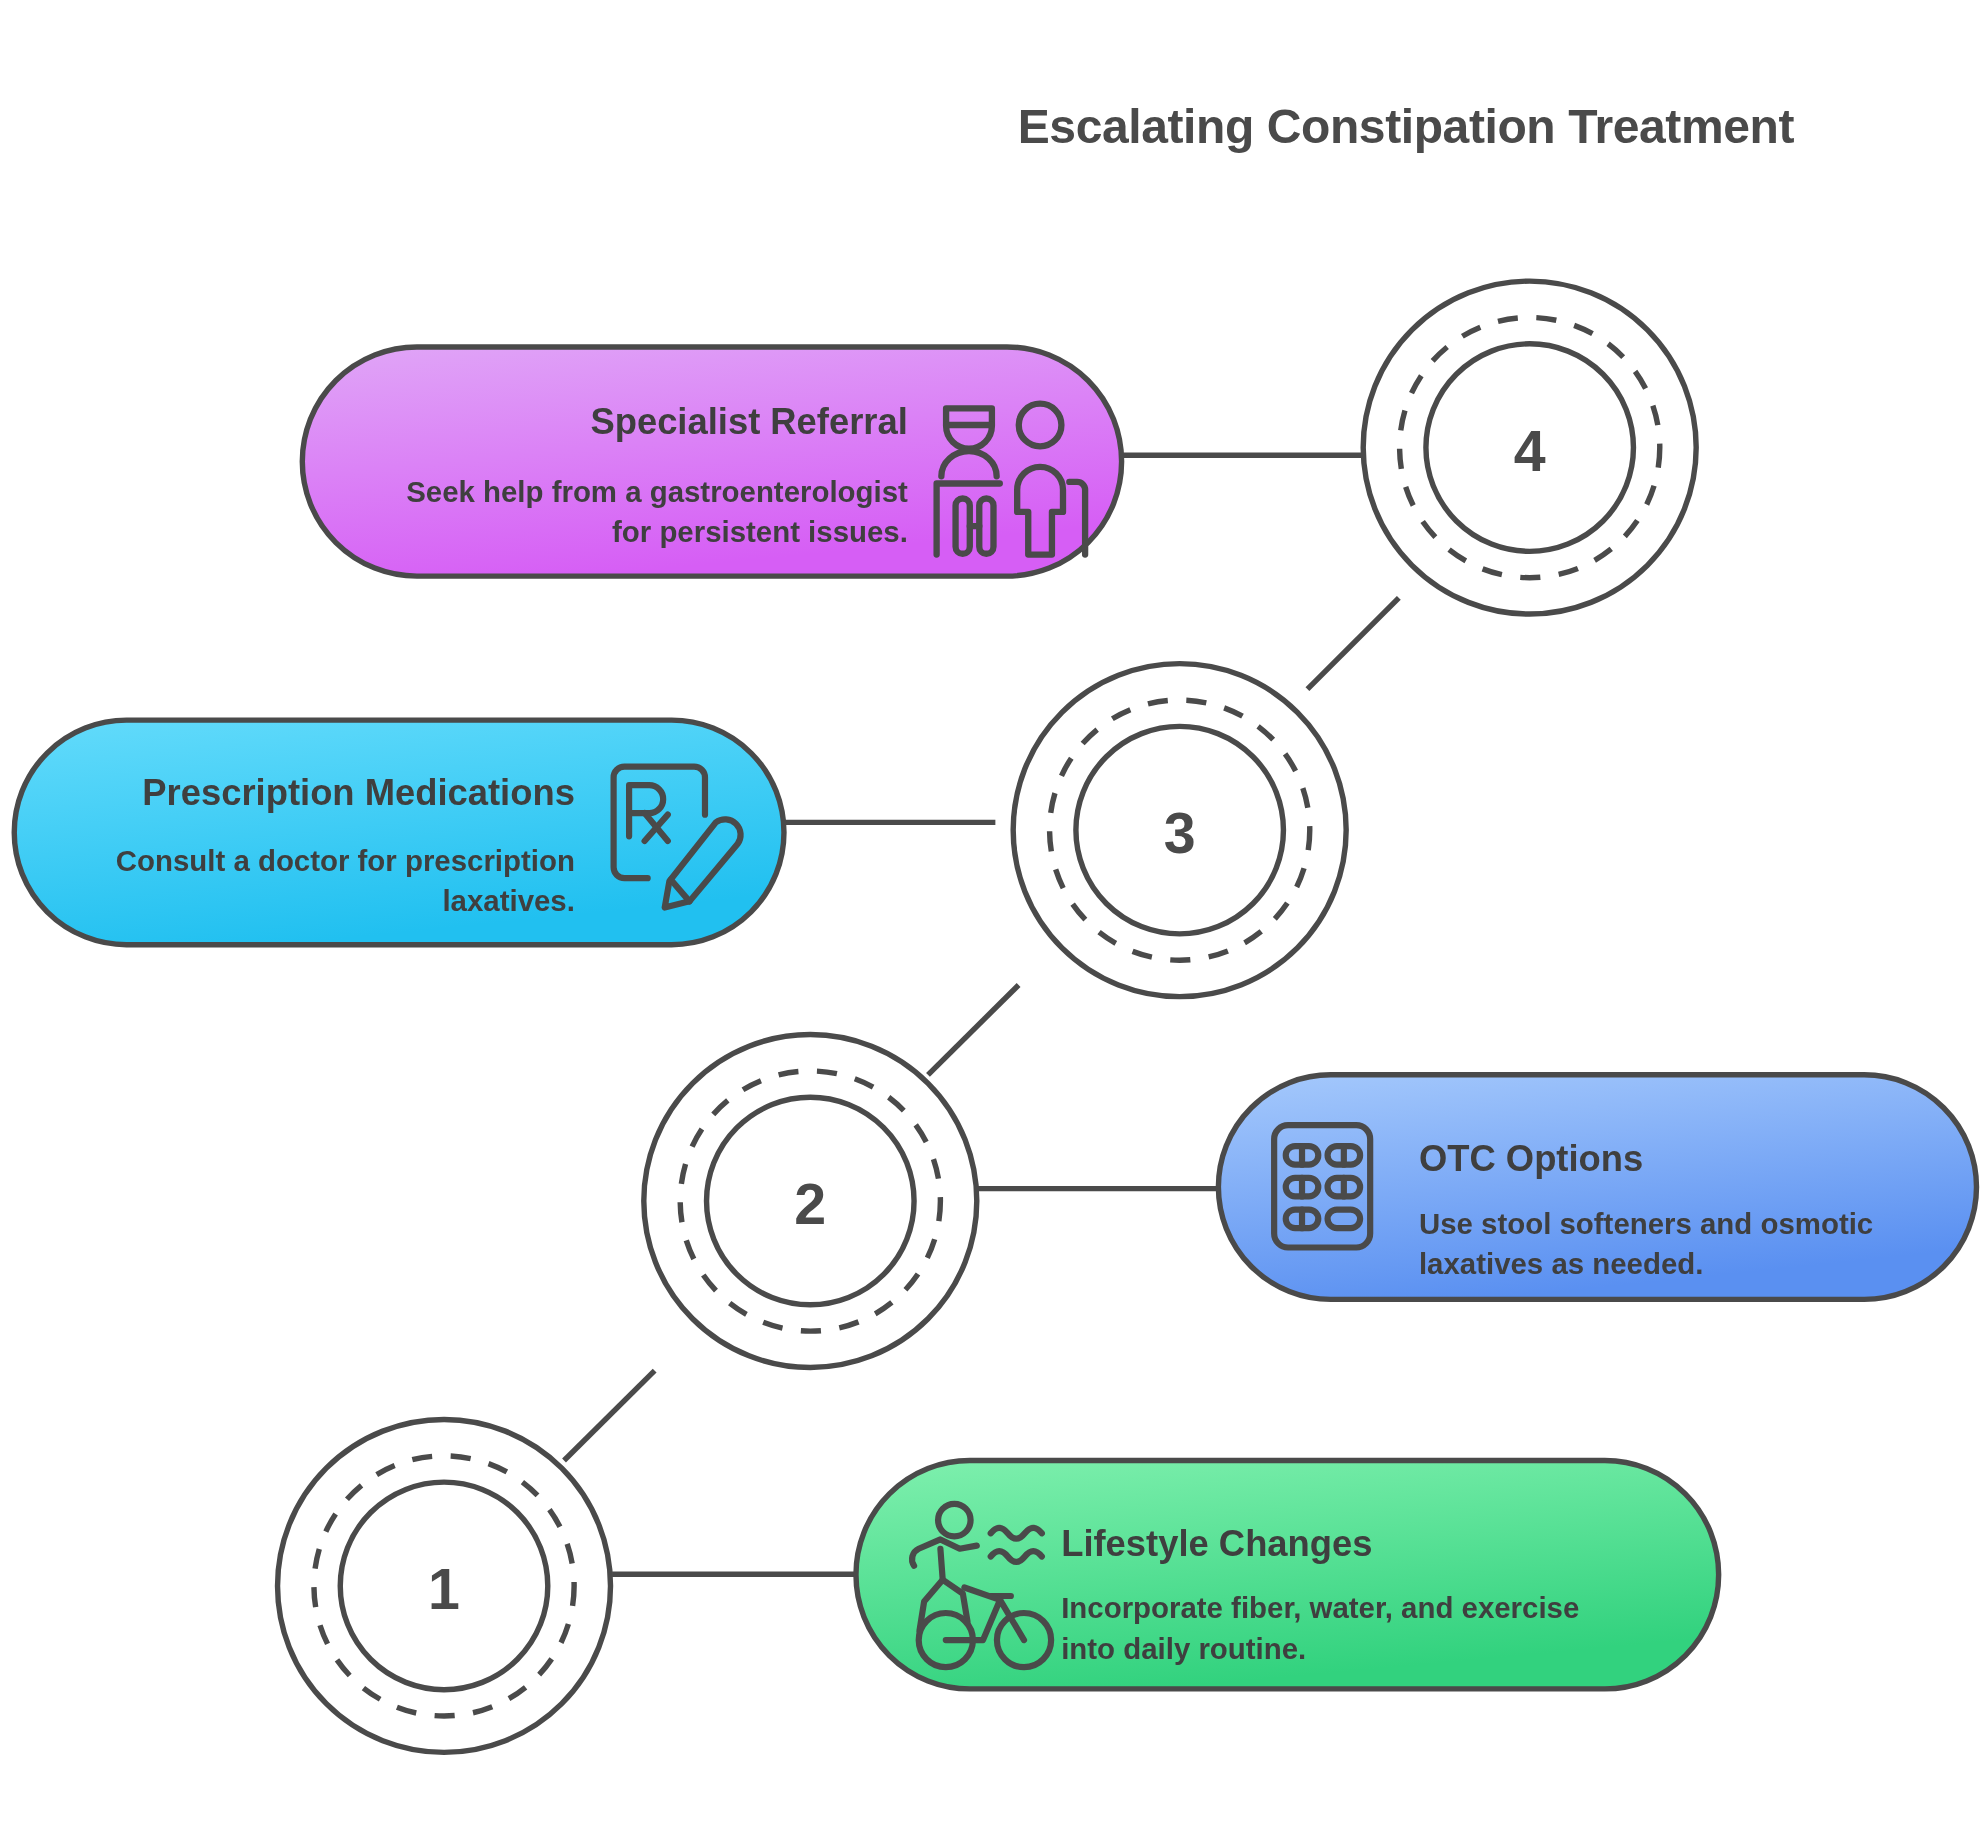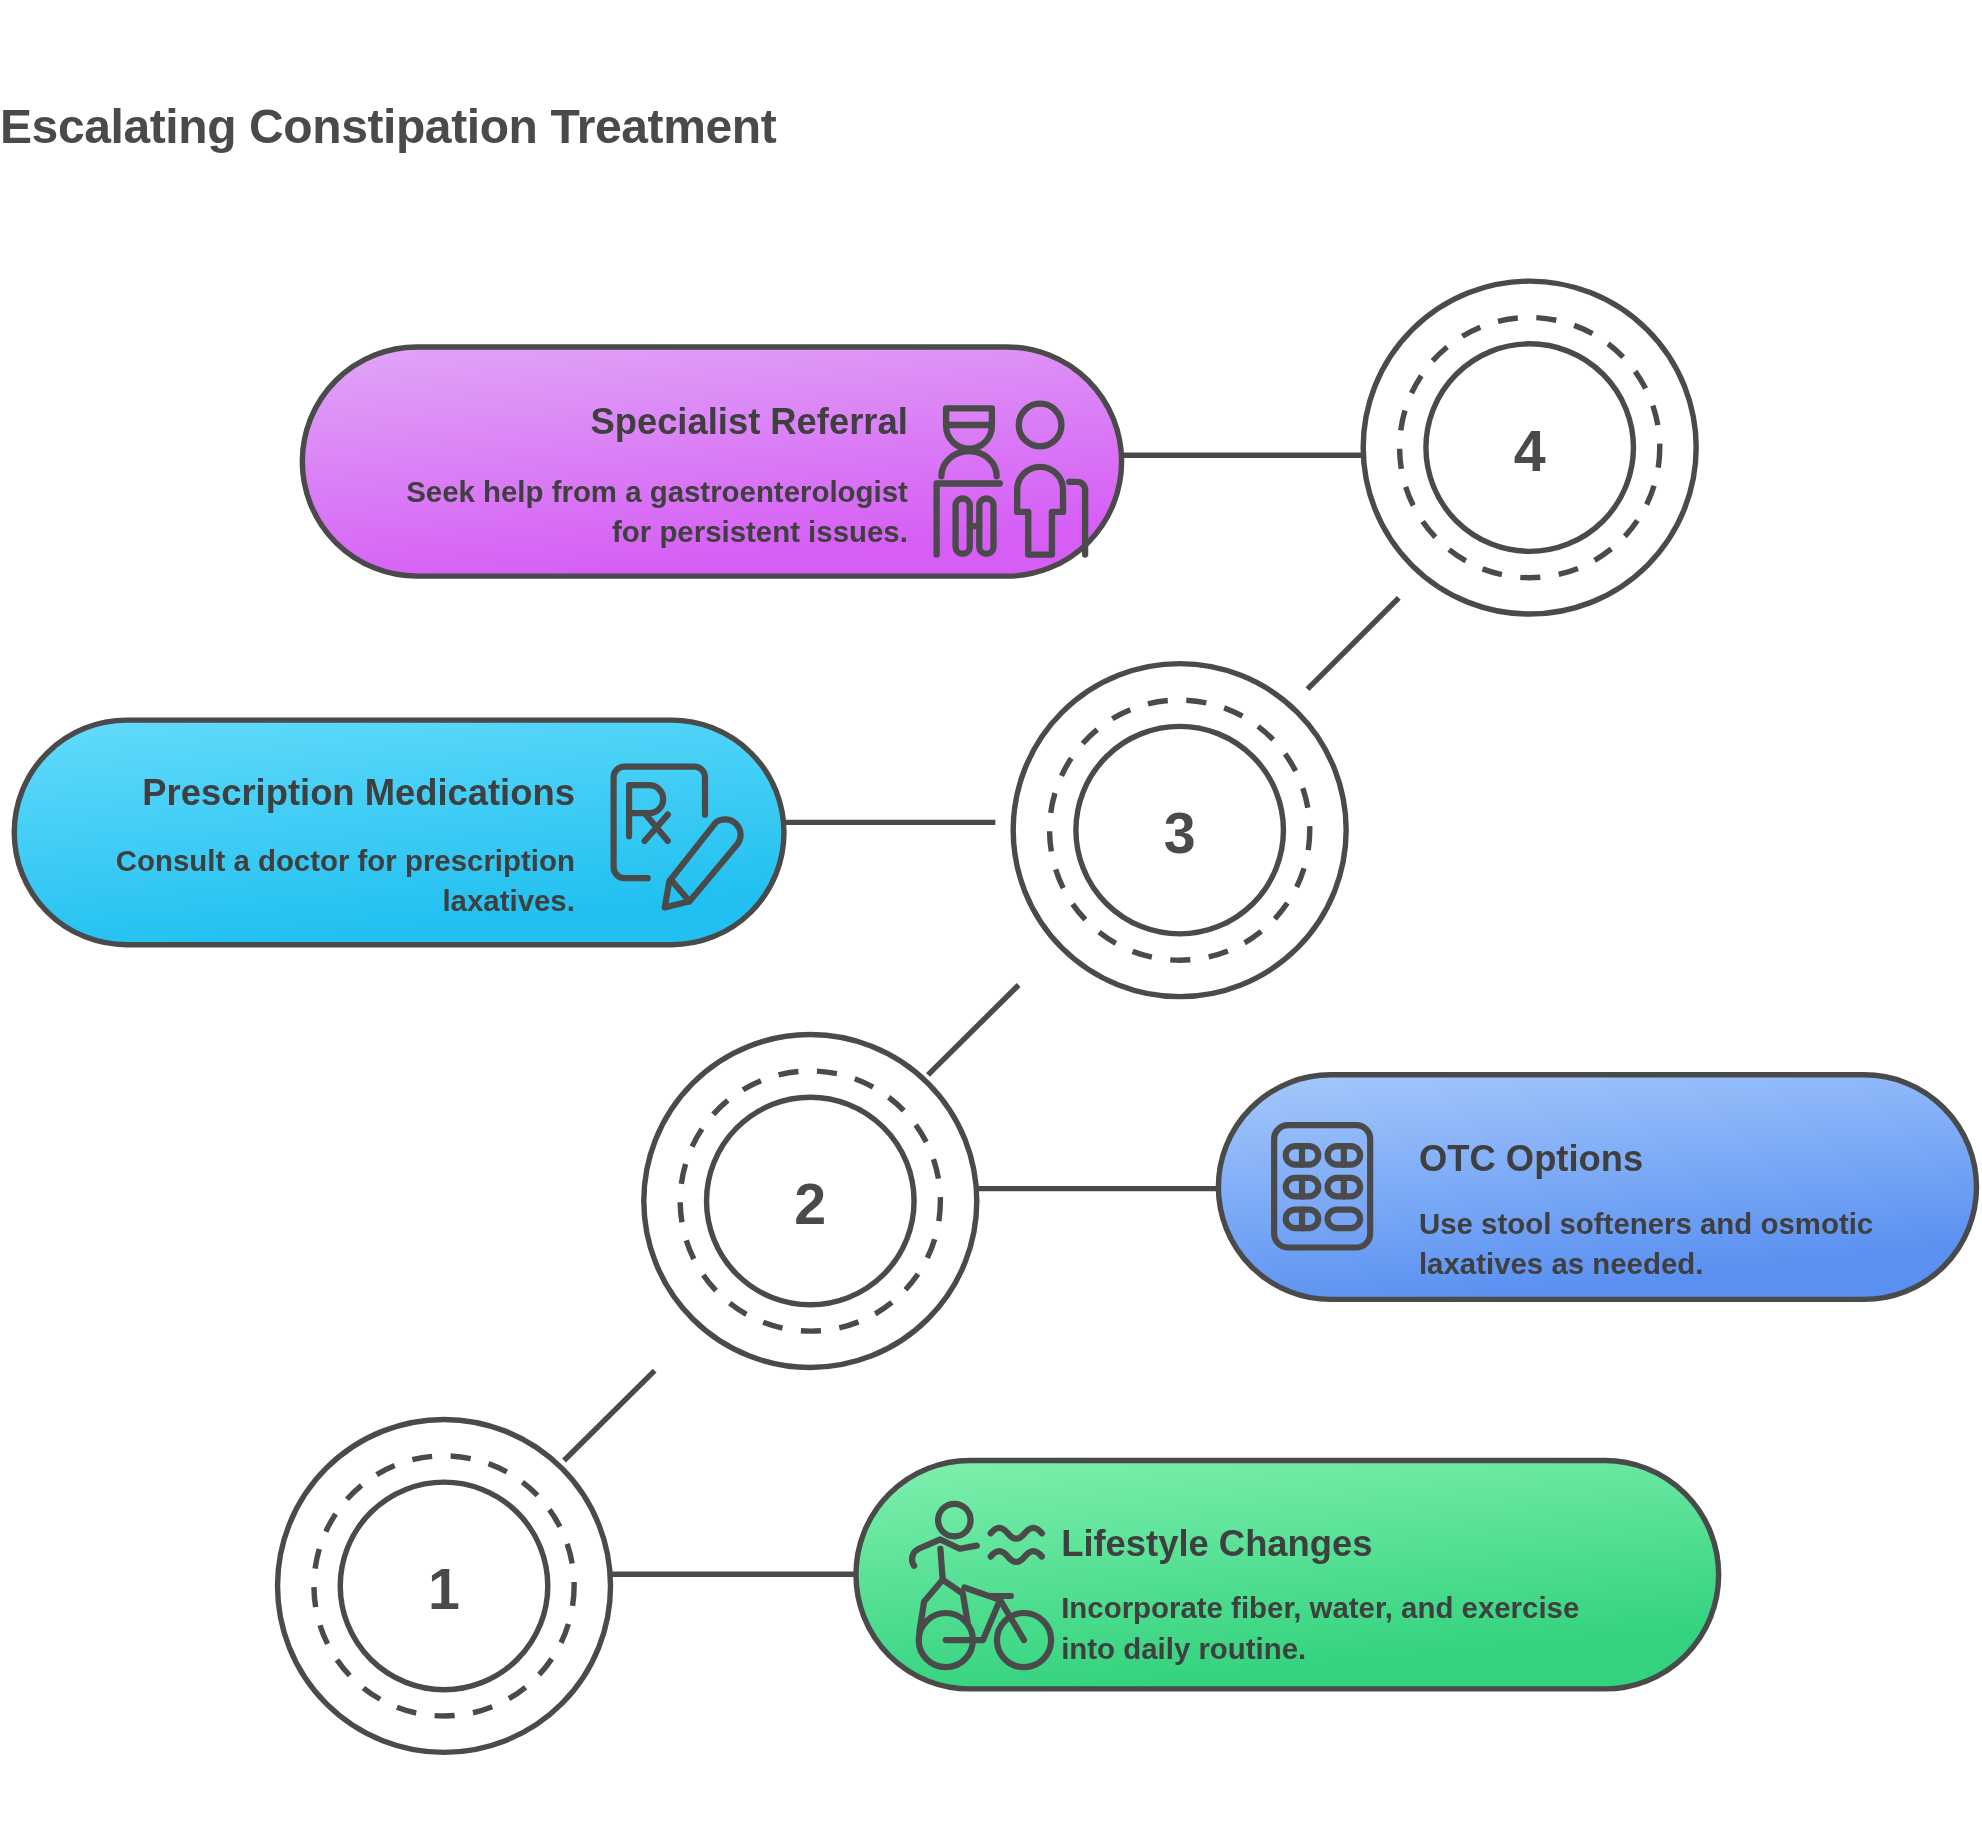--- a/index.html
+++ b/index.html
@@ -18,21 +18,21 @@
     position: relative;
     width: 1983px;
     height: 1843px;
     background: #ffffff;
   }
   #page-title {
     position: absolute;
     left: 0;
     top: 99px;
     width: 1794px;
-    text-align: left;
+    text-align: right;
     font-size: 48px;
     font-weight: bold;
     color: #4a4a4a;
     letter-spacing: -0.4px;
   }
   svg#diagram {
     position: absolute;
     left: 0;
     top: 0;
     width: 1983px;

